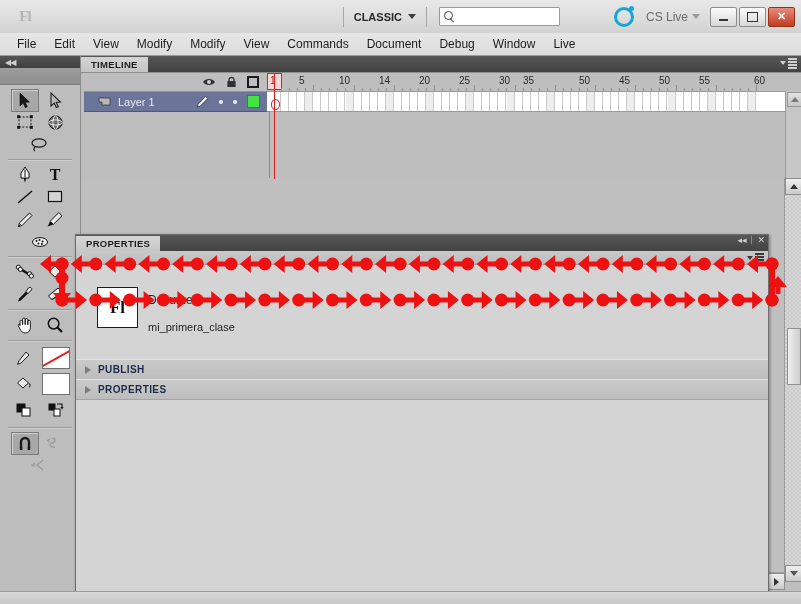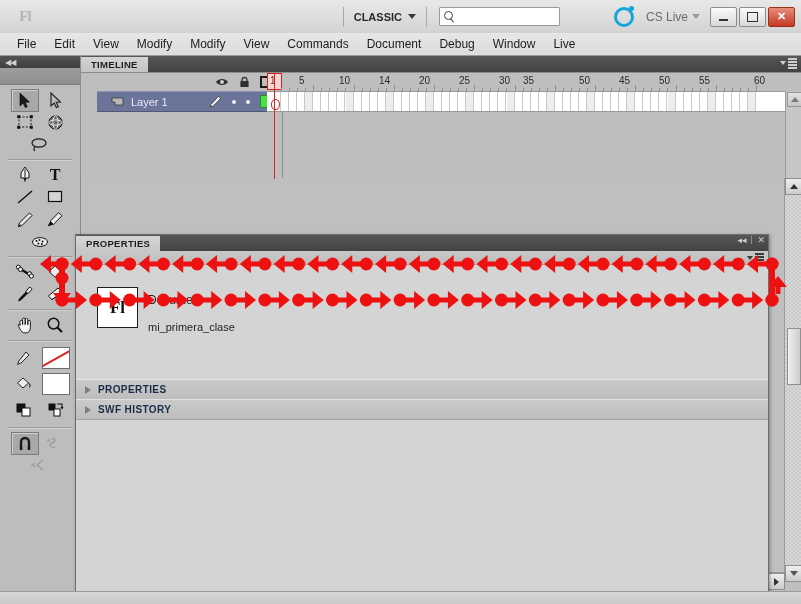--- a/index.html
+++ b/index.html
@@ -104,21 +104,21 @@
     height:15px;padding:0 10px;background:linear-gradient(to bottom,#d4d4d4,#c4c4c4);
     font:bold 9.5px "Liberation Sans",sans-serif;color:#1e1e1e;letter-spacing:.3px;
     display:flex;align-items:center;cursor:default;
   }
   .panel-menu{position:absolute;right:4px;top:2px;display:flex;align-items:center;gap:2px;cursor:default;}
   .pm-caret{width:0;height:0;border-left:3.5px solid transparent;border-right:3.5px solid transparent;border-top:4px solid #cfcfcf;}
   .pm-lines{display:flex;flex-direction:column;gap:1.5px;}
   .pm-lines span{display:block;width:9px;height:1.5px;background:#cfcfcf;}
 
   .tl-body{position:relative;height:106px;background:#bebebe;border-top:1px solid #8d8d8d;}
-  .layer-head{position:absolute;left:16px;top:0;width:185px;height:106px;background:#bebebe;border-right:1px solid #8d8d8d;}
+  .layer-head{position:absolute;left:3px;top:0;width:185px;height:106px;background:#bebebe;border-right:1px solid #8d8d8d;}
   .lh-icons{height:18px;display:flex;align-items:center;justify-content:flex-end;gap:10px;padding-right:10px;}
   .layer-row{
     height:19px;background:#6a7599;display:flex;align-items:center;
     border-top:1px solid #8a93b2;border-bottom:1px solid #4e5877;
   }
   .layer-name{font:11px "Liberation Sans",sans-serif;color:#e9e9f5;margin-left:6px;}
   .lr-dots{margin-left:auto;display:flex;align-items:center;gap:10px;padding-right:9px;}
   .dotw{width:4px;height:4px;border-radius:50%;background:#eee;}
   .greensq{width:11px;height:11px;background:#41e441;border:1px solid #2a8a2a;}
 
@@ -715,27 +715,27 @@
               <span></span>
             </span>
         </div>
       </div>
 
       <div class="pr-body">
         <div class="doc-icon">Fl</div>
         <div class="doc-kind">Document</div>
         <div class="doc-name">mi_primera_clase</div>
 
+        <div class="sect" style="top:94px;">
+          <span class="tri"></span>
+          <span class="lbl">PUBLISH</span>
+        </div>
         <div class="sect" style="top:114px;">
           <span class="tri"></span>
           <span class="lbl">PROPERTIES</span>
-        </div>
-        <div class="sect" style="top:134px;">
-          <span class="tri"></span>
-          <span class="lbl">SWF HISTORY</span>
         </div>
       </div>
     </div>
 
   </div>
 
   <div class="bottomstrip"></div>
 
   <svg class="anno" viewBox="0 0 801 604" xmlns="http://www.w3.org/2000/svg">
     <g id="anno-group">

